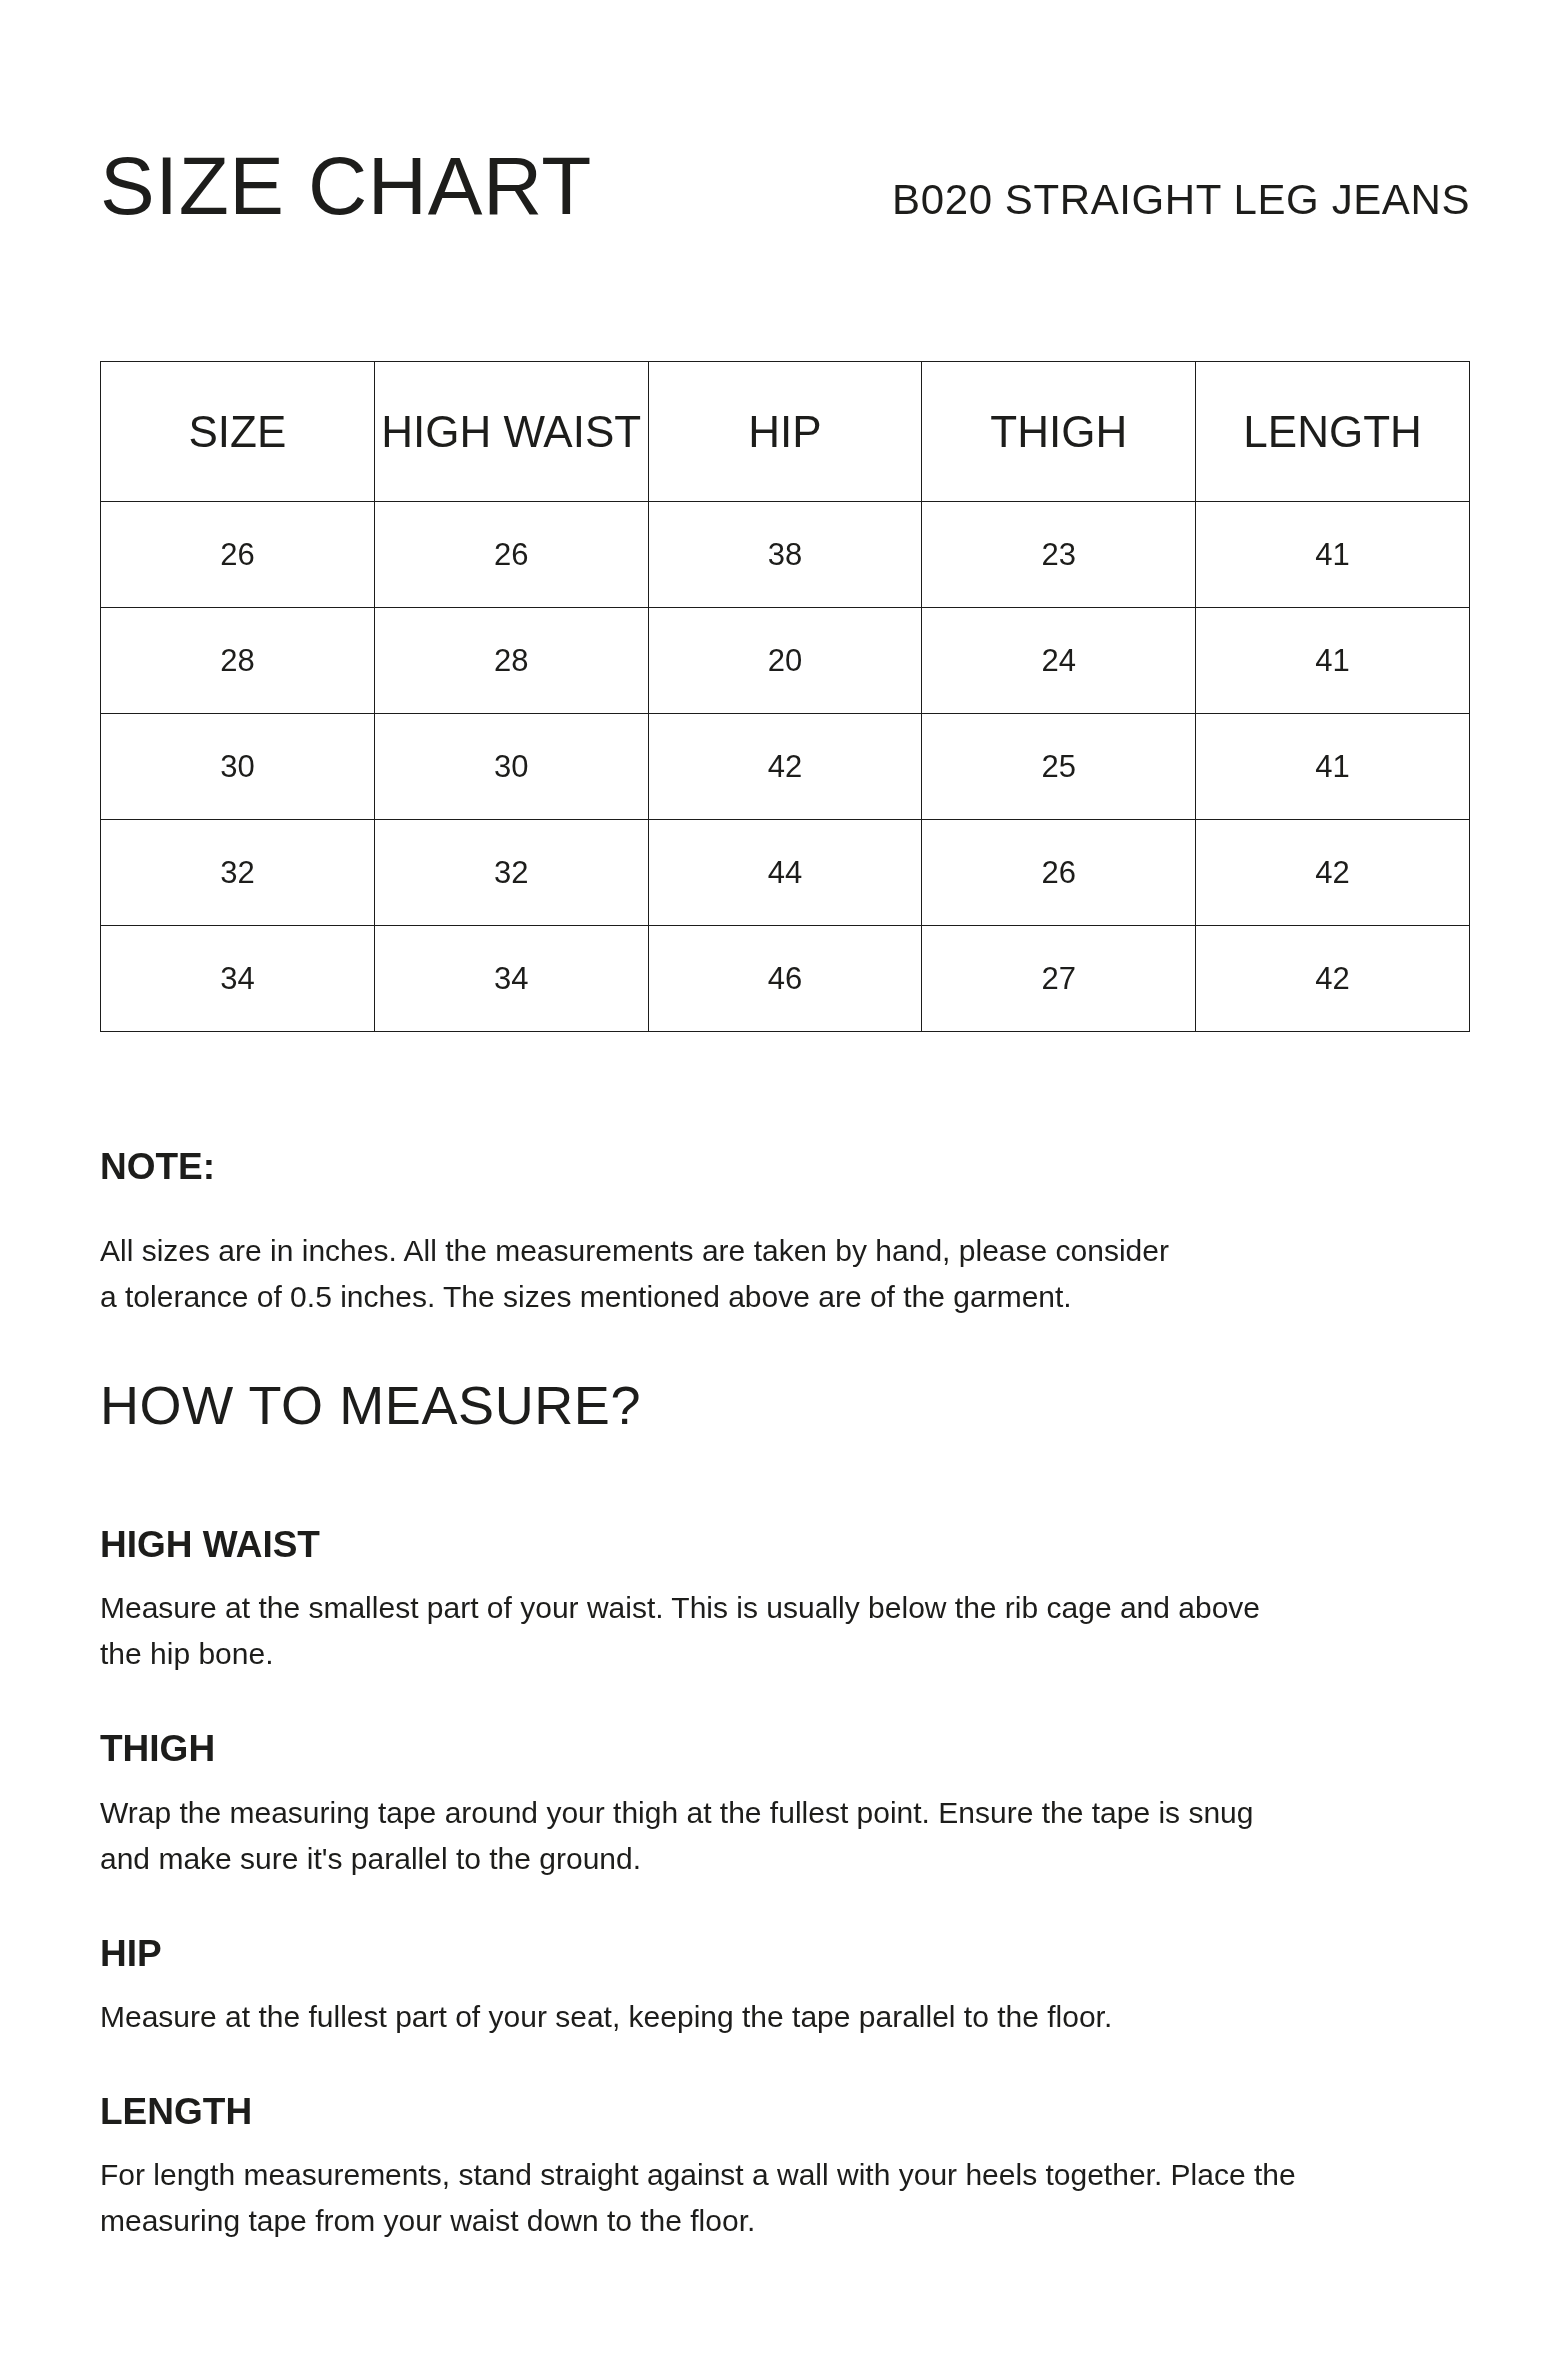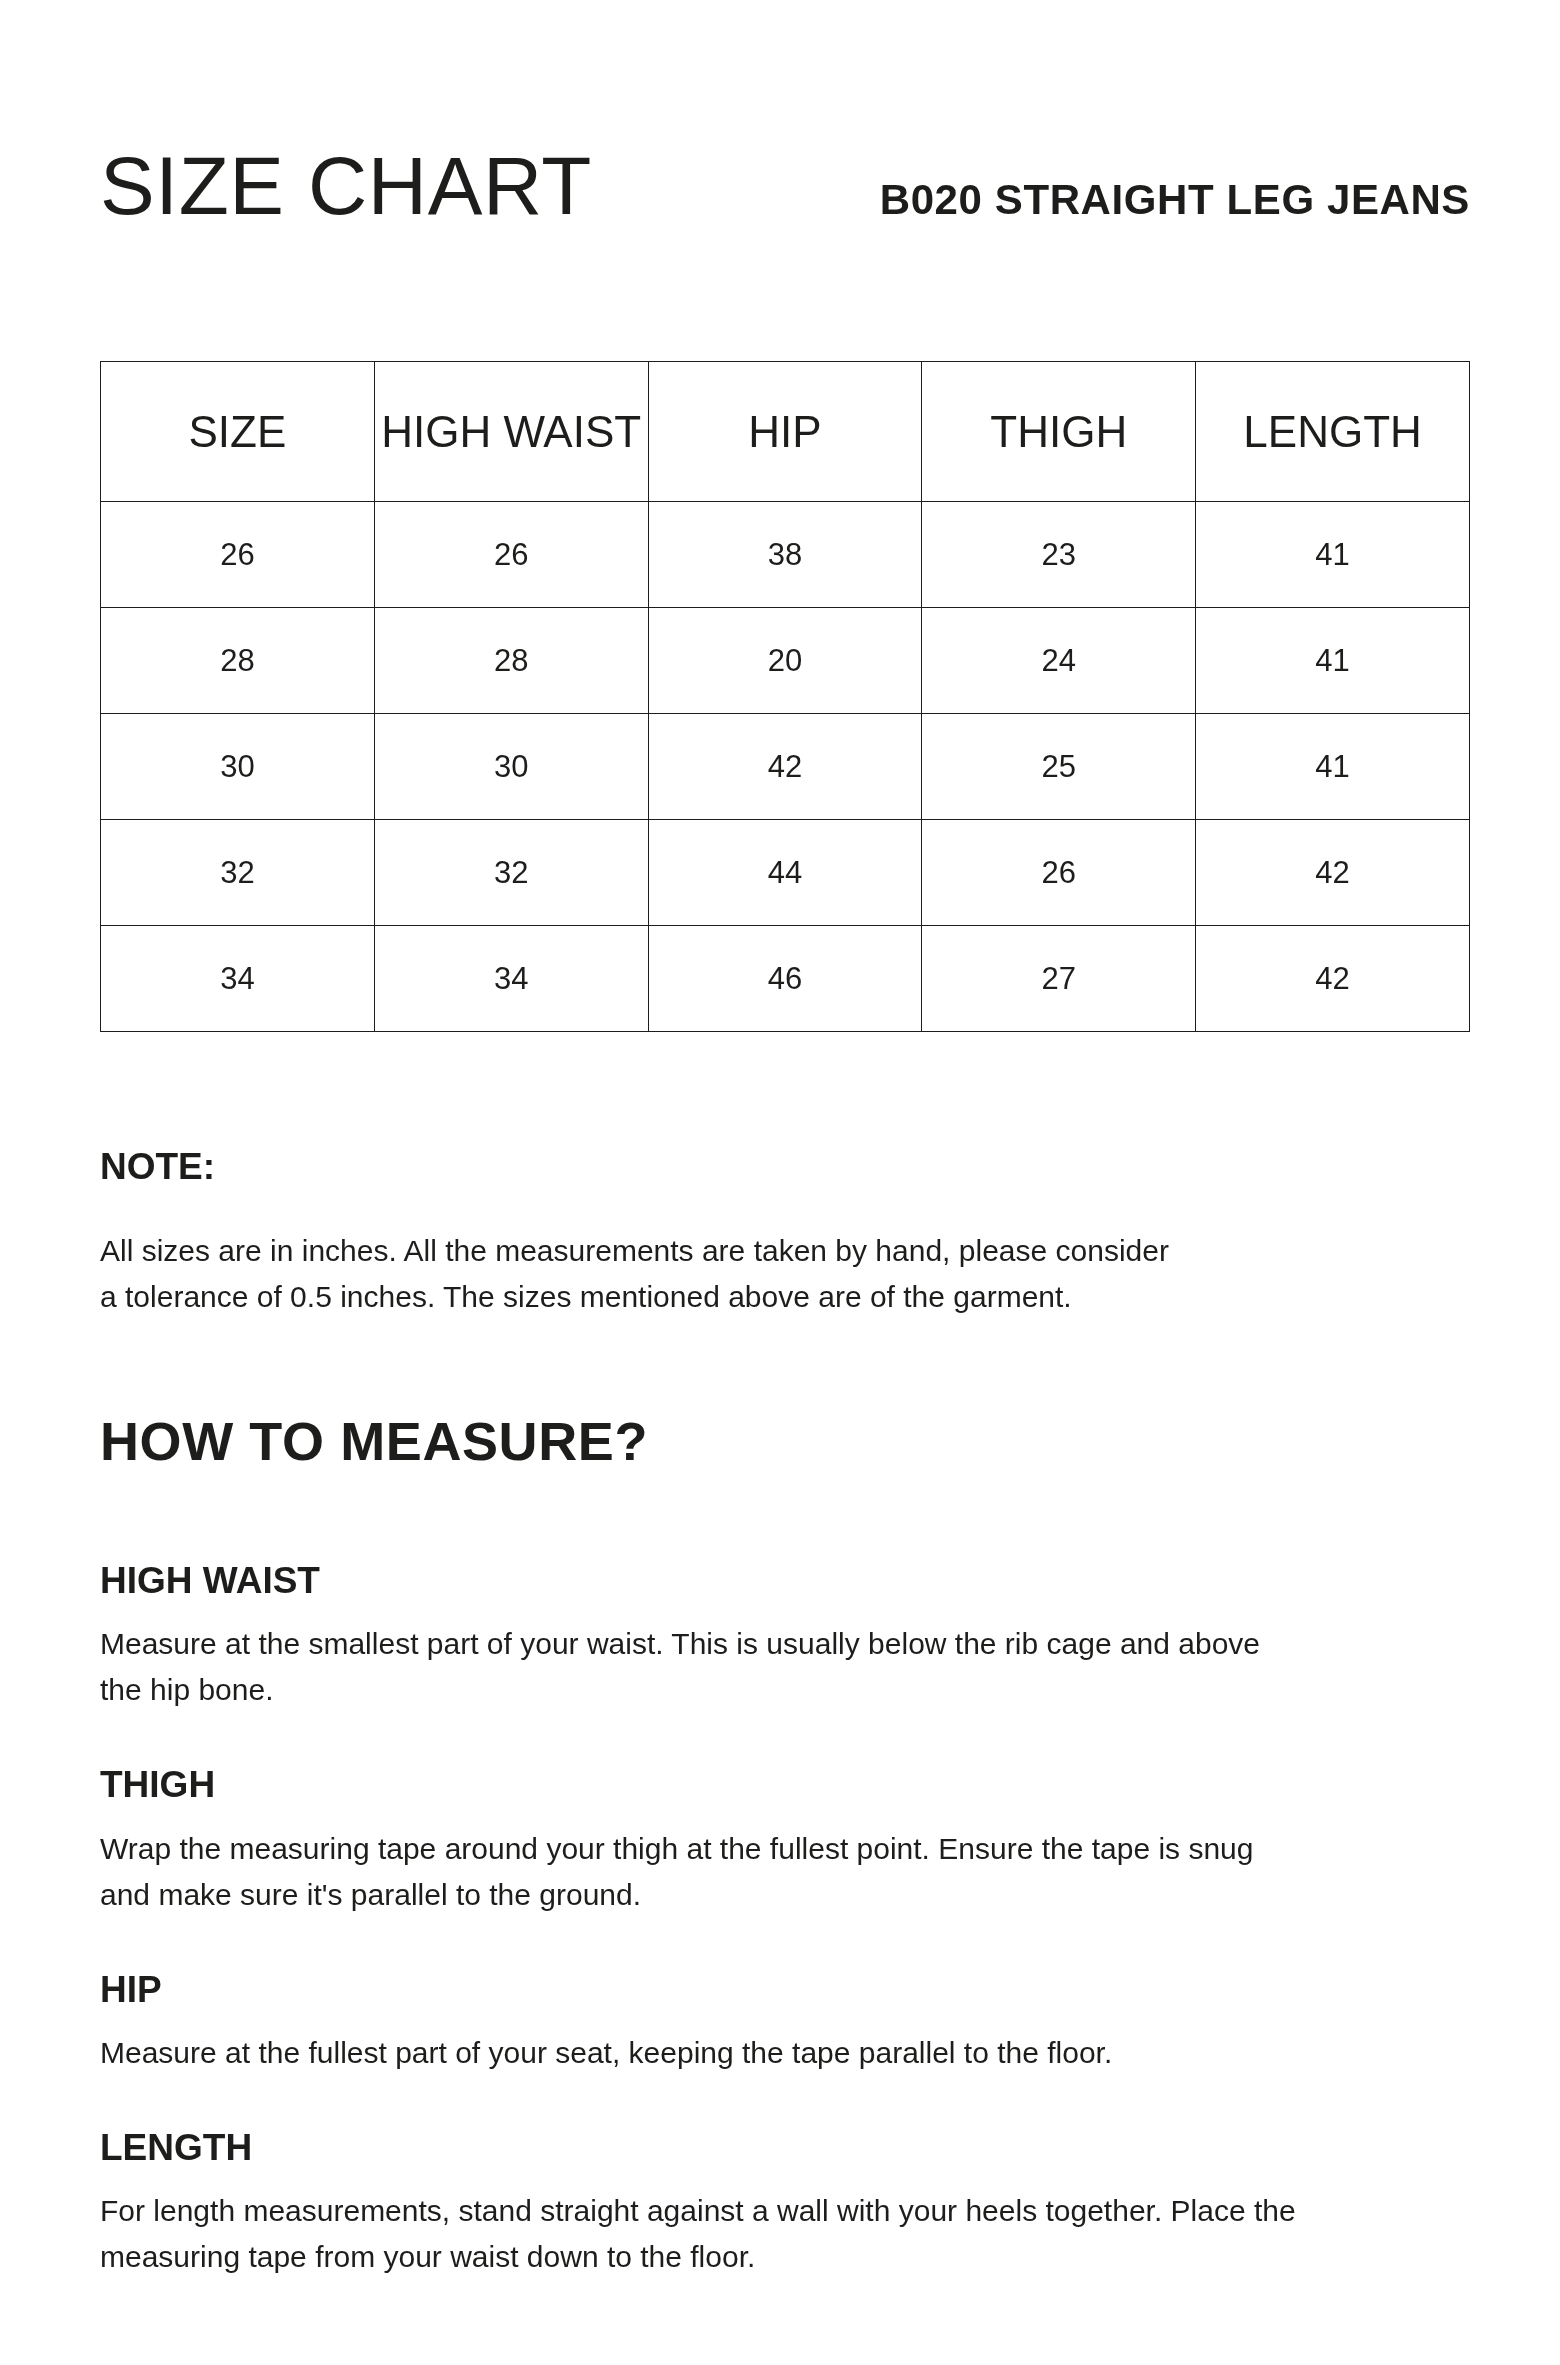--- a/index.html
+++ b/index.html
@@ -29,21 +29,21 @@
   }
   .page-title {
     font-size: 82px;
     font-weight: 400;
     line-height: 1;
     letter-spacing: 0.6px;
     margin-top: 20px;
   }
   .product-name {
     font-size: 42px;
-    font-weight: 700;
+    font-weight: 400;
     line-height: 1;
     letter-spacing: 0.6px;
   }
   
   .size-table {
     margin-top: 134px;
     width: 100%;
     border-collapse: collapse;
     table-layout: fixed;
   }
@@ -74,23 +74,23 @@
   }
   .body-text {
     font-size: 30px;
     font-weight: 400;
     line-height: 46px;
     white-space: pre-line;
   }
   .note-body { margin-top: 43px; }
   
   .htm-heading {
-    margin-top: 94px;
+    margin-top: 58px;
     font-size: 54px;
-    font-weight: 700;
+    font-weight: 400;
     line-height: 1;
     letter-spacing: 0.6px;
   }
   .measure-section { margin-top: 53px; }
   .measure-section.first { margin-top: 94px; }
   .measure-heading {
     font-size: 37px;
     font-weight: 700;
     line-height: 1;
   }

